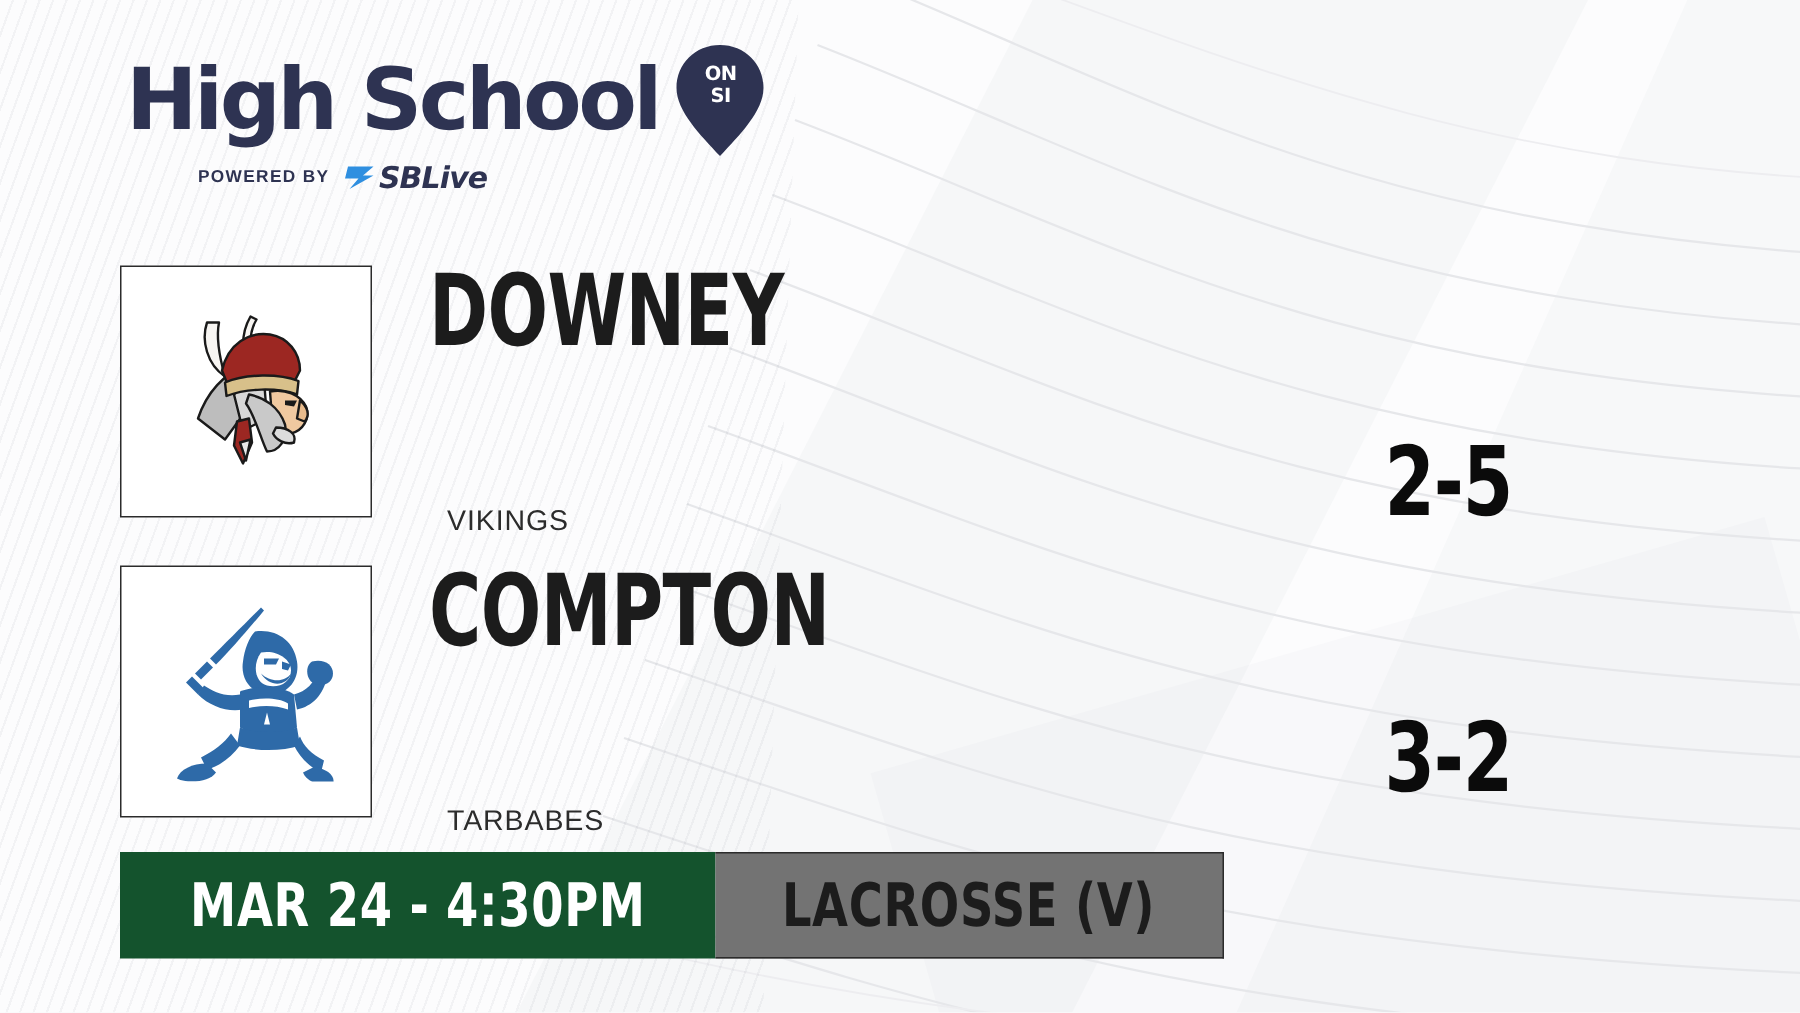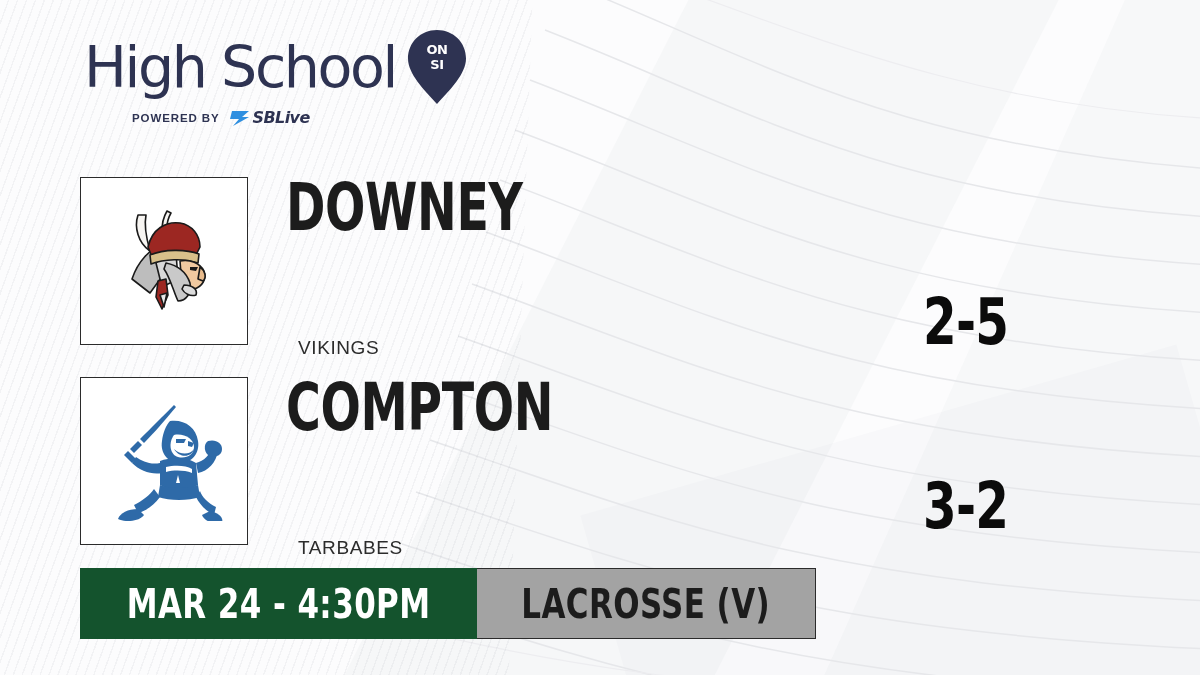--- a/index.html
+++ b/index.html
@@ -62,21 +62,21 @@
     left: 84px; top: 34px;
     width: 430px; height: 104px;
   }
   .logo-row {
     display: flex;
     align-items: center;
     height: 66px;
   }
   .logo-word {
     font-family: "DejaVu Sans", sans-serif;
-    font-weight: normal;
+    font-weight: bold;
     font-size: 57px;
     letter-spacing: -2.4px;
     color: #2e3352;
     line-height: 1;
     white-space: nowrap;
   }
   .pin-badge {
     position: relative;
     margin-left: 10px;
     width: 62px; height: 78px;
@@ -109,21 +109,21 @@
     font-weight: bold;
     letter-spacing: 0.9px;
     color: #2e3352;
   }
   .sb-bolt { margin-left: 9px; width: 22px; height: 18px; }
   .sb-word {
     margin-left: 2px;
     font-family: "DejaVu Sans", sans-serif;
     font-style: italic;
     font-weight: bold;
-    font-size: 16px;
+    font-size: 20px;
     letter-spacing: -0.6px;
     color: #2e3352;
     line-height: 1;
   }
 
   
   .team-row { position: absolute; left: 0; width: 1200px; }
   .team-row.row-1 { top: 177px; }
   .team-row.row-2 { top: 377px; }
 
@@ -199,21 +199,21 @@
     background: #14532d;
     color: #ffffff;
     display: flex;
     align-items: center;
     justify-content: center;
     padding: 0 22px;
     min-width: 325px;
     box-sizing: border-box;
   }
   .info-sport {
-    background: #a3a3a3;
+    background: #737373;
     color: #1c1c1c;
     border: 1.5px solid #2b2b2b;
     border-left: none;
     display: flex;
     align-items: center;
     justify-content: center;
     padding: 0 24px;
     min-width: 322px;
     box-sizing: border-box;
   }

